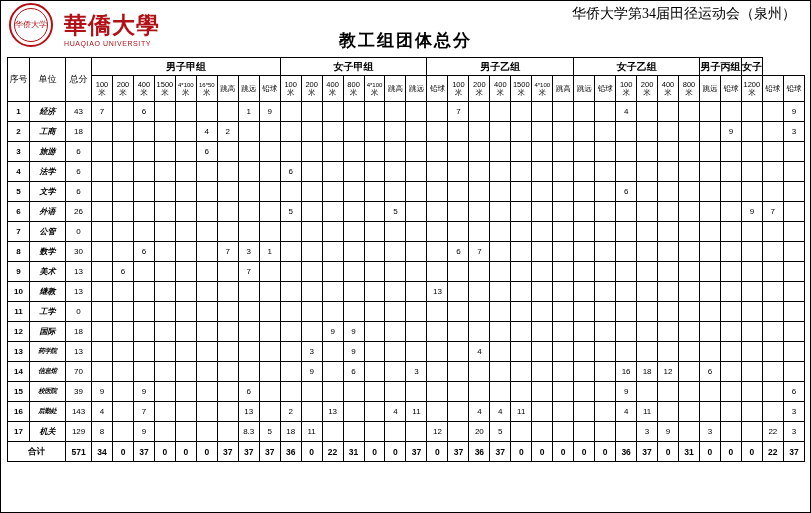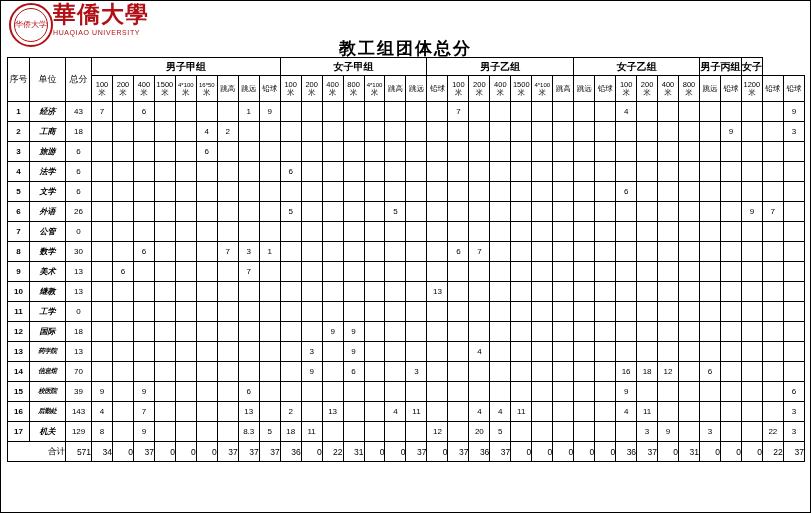--- a/index.html
+++ b/index.html
@@ -16,21 +16,21 @@
     box-sizing:border-box;
     border:1px solid #000;
     padding:0;
   }
   .hdr{
     position:relative;
     height:56px;
   }
   .logo{
     position:absolute;left:8px;top:2px;
-    display:flex;align-items:flex-start;gap:0;
+    display:flex;align-items:flex-end;gap:11px;
   }
   .logo-seal{
     width:44px;height:44px;border-radius:50%;
     border:2px solid #b11116;
     display:flex;align-items:center;justify-content:center;
     box-sizing:border-box;
     position:relative;
   }
   .logo-seal .inner{
     width:34px;height:34px;border-radius:50%;
@@ -51,21 +51,21 @@
   .logo-en{
     font-family:"Liberation Sans", sans-serif;
     font-size:7px;color:#b11116;letter-spacing:.6px;
     margin-top:2px;
   }
   .meet-title{
     position:absolute;right:14px;top:4px;
     font-size:14px;
   }
   .doc-title{
-    position:absolute;left:0;right:0;top:36px;
+    position:absolute;left:0;right:0;top:28px;
     text-align:center;
     font-size:17px;font-weight:bold;
     letter-spacing:2px;
   }
   table.score{
     border-collapse:collapse;
     table-layout:fixed;
     margin:0 6px;
     width:798px;
     font-family:"Liberation Sans", sans-serif;
@@ -87,21 +87,21 @@
     font-size:7.5px;font-weight:normal;height:25px;line-height:1.05;
   }
   table.score th.evt small{font-size:6px;}
   table.score th.corner{
     font-size:9px;font-weight:normal;
   }
   td.idx{font-size:8.5px;font-weight:bold;}
   td.unit{font-size:9px;font-weight:bold;font-style:italic;}
   td.unit.small{font-size:6.5px;font-weight:bold;letter-spacing:-.3px;}
   td.total{font-size:9px;font-weight:normal;}
-  tr.sum td{font-weight:normal;font-size:8.5px;text-align:right;}
+  tr.sum td{font-weight:bold;font-size:8.5px;}
   .footer{
     margin:6px 0 0 8px;
     font-size:13px;
     font-family:"Liberation Serif", serif;
   }
 </style>
 </head>
 <body>
 
 <div class="page">
@@ -109,20 +109,21 @@
   <div class="hdr">
     <div class="logo">
       <div class="logo-seal">
         <div class="inner">华侨大学</div>
       </div>
       <div class="logo-text">
         <div class="logo-cn">華僑大學</div>
         <div class="logo-en">HUAQIAO UNIVERSITY</div>
       </div>
     </div>
+    <div class="meet-title">华侨大学第34届田径运动会（泉州）</div>
     <div class="doc-title">教工组团体总分</div>
   </div>
 
   <table class="score">
     <colgroup id="cols">
         <col style="width: 22px;">
         <col style="width: 36px;">
         <col style="width: 26px;">
         <col style="width: 20.94px;">
         <col style="width: 20.94px;">

